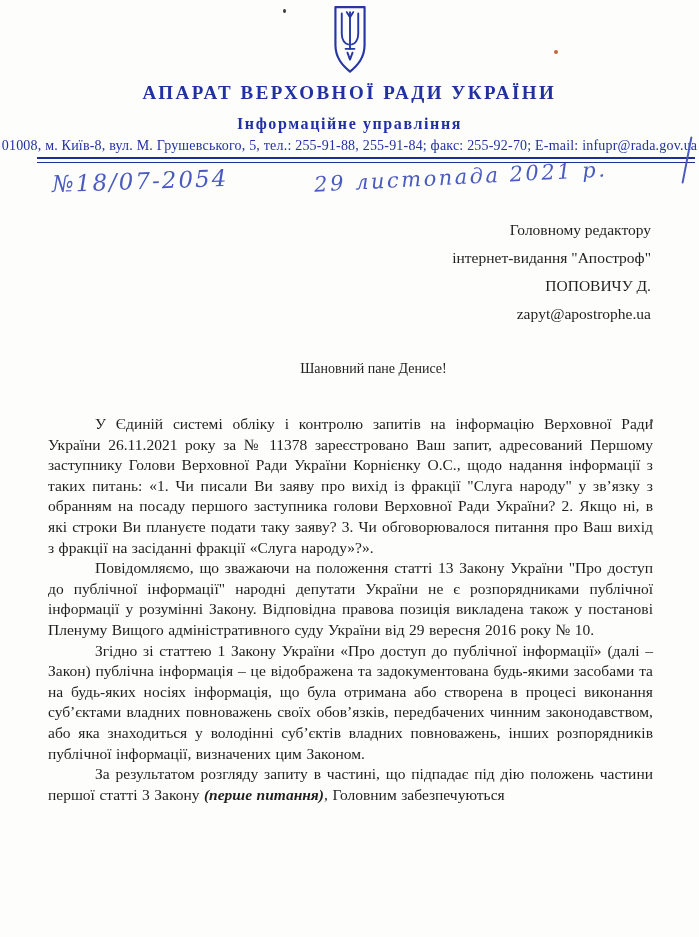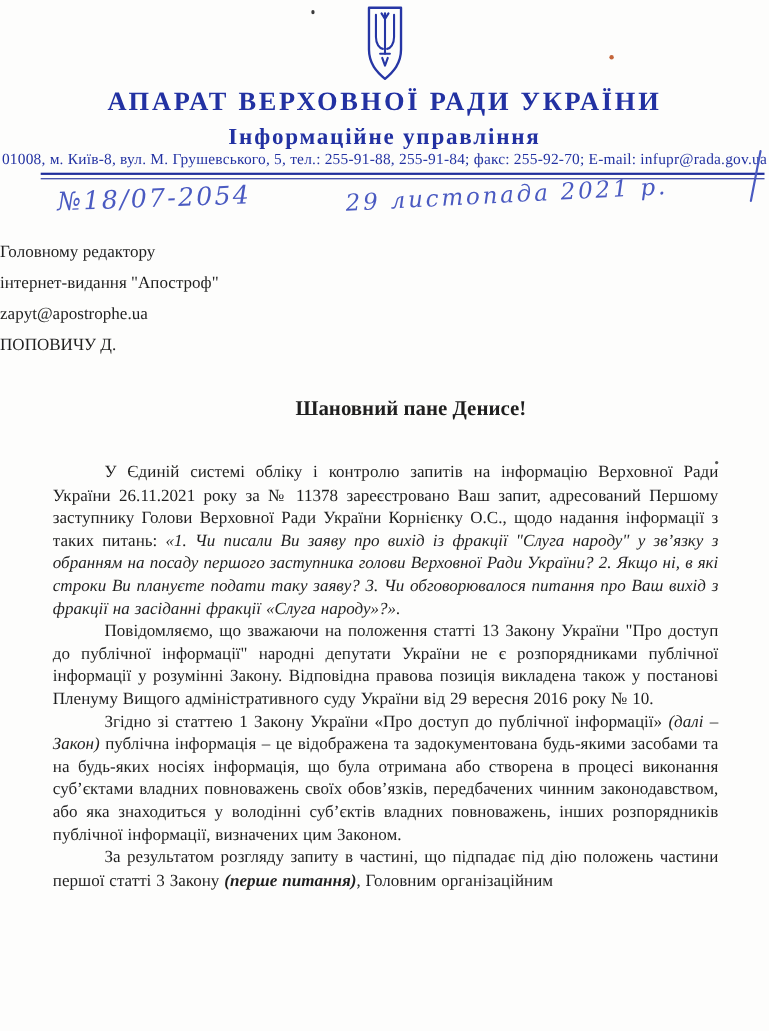--- a/index.html
+++ b/index.html
@@ -9,28 +9,28 @@
     background:#fdfdfc;
     overflow:hidden;
     font-family:"Liberation Serif", serif;
     color:#1f1f1f;
   }
   
   .letterhead { text-align:center; padding-top:4px; }
   .emblem-wrap { height:72px; display:flex; justify-content:center; align-items:flex-start; }
   .org-name {
     margin-top:7px;
-    font-size:24px; font-weight:bold;
+    font-size:19px; font-weight:bold;
     letter-spacing:2.5px;
     color:#2231a2;
     line-height:20px;
   }
   .department-name {
     margin-top:13px;
-    font-size:21px; font-weight:bold;
+    font-size:16px; font-weight:bold;
     letter-spacing:1.6px;
     color:#2231a2;
     line-height:16px;
   }
   .contact-line {
     margin-top:7px;
     font-size:14px;
     color:#2231a2;
     letter-spacing:0.2px;
     line-height:14px;
@@ -63,39 +63,39 @@
     transform:rotate(-3deg);
   }
   .pen-stroke {
     position:absolute; left:686px; top:136px;
     width:2px; height:48px; background:#4a5ac1;
     transform:rotate(11deg); border-radius:2px;
   }
   
   .recipient-block {
     margin:8px 48px 0 0;
+    text-align:right;
     font-size:15.5px;
     line-height:28px;
   }
   
   .salutation {
     margin-top:33px; margin-left:48px;
     text-align:center;
-    font-size:19px;
-    font-weight:bold;
+    font-size:14px;
   }
   .letter-body {
     margin:37px 46px 0 48px;
     font-size:15.5px;
     line-height:20.6px;
     text-align:justify;
     word-spacing:0.6px;
   }
   .letter-body p { margin:0; text-indent:47px; }
-  .seg-italic { font-style:italic; }
+  .seg-italic { }
   .seg-bold { font-weight:normal; }
   .seg-bold-italic { font-weight:bold; font-style:italic;margin-top:20px; }
   
   .speck { position:absolute; border-radius:50%; }
   .speck-1 { left:283px; top:9px;  width:3px; height:4px; background:#3a3a3a; }
   .speck-2 { left:554px; top:50px; width:4px; height:4px; background:#c4653a; }
   .speck-3 { left:650px; top:419px; width:3px; height:3px; background:#555; }
 </style>
 </head>
 <body>
@@ -122,30 +122,30 @@
 
   <div class="ref-row">
     <div class="handwritten outgoing-number">№18/07-2054</div>
     <div class="handwritten hand-date">29 листопада 2021 р.</div>
   </div>
   <div class="pen-stroke"></div>
 
   <div class="recipient-block">
     <div>Головному редактору</div>
     <div>інтернет-видання "Апостроф"</div>
+    <div>ПОПОВИЧУ Д.</div>
     <div>zapyt@apostrophe.ua</div>
-    <div>ПОПОВИЧУ Д.</div>
   </div>
 
   <div class="salutation">Шановний пане Денисе!</div>
 
   <div class="letter-body">
     <p><span>У Єдиній системі обліку і контролю запитів на інформацію Верховної Ради України 26.11.2021 року за № 11378 зареєстровано Ваш запит, адресований Першому заступнику Голови Верховної Ради України  Корнієнку О.С., щодо надання інформації з таких питань: </span><span class="seg-italic">«1. Чи писали Ви заяву про вихід із фракції "Слуга народу" у зв’язку з обранням на посаду першого заступника голови Верховної Ради України? 2. Якщо ні, в які строки Ви плануєте подати таку заяву? 3. Чи обговорювалося питання про Ваш вихід з фракції на засіданні фракції «Слуга народу»?».</span></p>
     <p><span>Повідомляємо, що зважаючи на положення статті 13 Закону України "Про доступ до публічної інформації" народні депутати України не є розпорядниками публічної інформації у розумінні Закону. Відповідна правова позиція викладена також у постанові Пленуму Вищого адміністративного суду України від 29 вересня 2016 року № 10.</span></p>
     <p><span>Згідно зі статтею 1 Закону України «Про доступ до публічної інформації» </span><span class="seg-italic">(далі – Закон)</span><span class="seg-bold"> публічна інформація – це відображена та задокументована будь-якими засобами та на будь-яких носіях інформація, що була отримана або створена</span><span> в процесі виконання суб’єктами владних повноважень своїх обов’язків, передбачених чинним законодавством, або яка знаходиться у володінні суб’єктів владних повноважень, інших розпорядників публічної інформації, визначених цим Законом.</span></p>
-    <p><span>За результатом розгляду запиту в частині, що підпадає під дію положень частини першої статті 3 Закону </span><span class="seg-bold-italic">(перше питання)</span><span>,  Головним організаційним</span></p>
+    <p><span>За результатом розгляду запиту в частині, що підпадає під дію положень частини першої статті 3 Закону </span><span class="seg-bold-italic">(перше питання)</span><span>,  Головним забезпечуються</span></p>
   </div>
 
   <div class="speck speck-1"></div>
   <div class="speck speck-2"></div>
   <div class="speck speck-3"></div>
 
 </div>
 
 </body></html>

